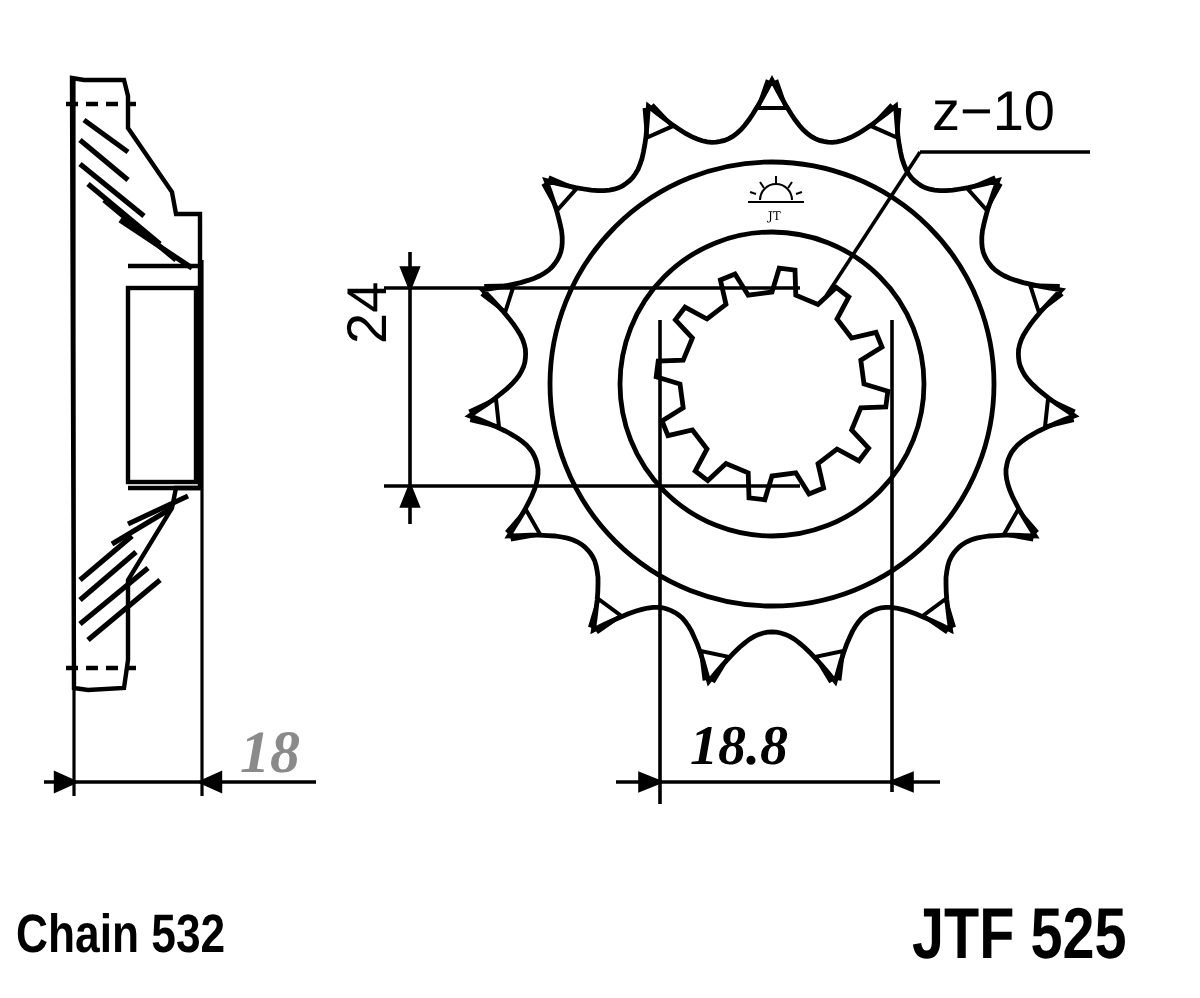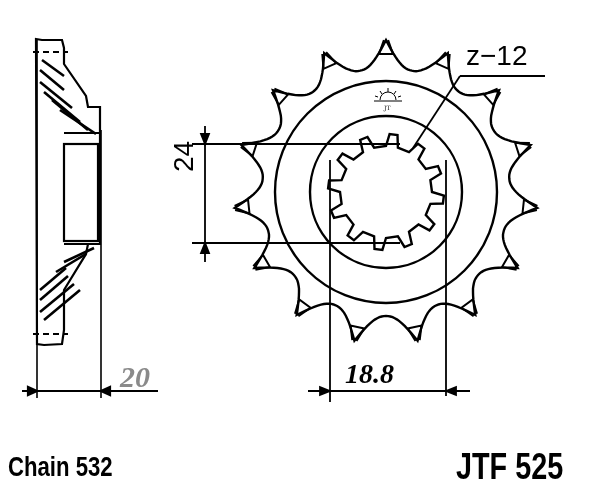--- a/index.html
+++ b/index.html
@@ -97,18 +97,18 @@
     <line x1="374" y1="101" x2="402" y2="101"></line>
     <line x1="388" y1="88" x2="388" y2="92"></line>
     <line x1="380" y1="91" x2="382" y2="94"></line>
     <line x1="396" y1="91" x2="394" y2="94"></line>
     <line x1="375" y1="96" x2="378" y2="97"></line>
     <line x1="401" y1="96" x2="398" y2="97"></line>
     <text x="384" y="110" font-size="6" fill="#000" stroke="none" font-family="DejaVu Serif, serif">JT</text>
   </g>
 </svg>
 
-<div class="lbl z">z−12</div>
+<div class="lbl z">z−10</div>
 <div class="lbl dim d24">24</div>
 <div class="lbl dim d285">18.8</div>
-<div class="lbl dim d19">20</div>
+<div class="lbl dim d19">18</div>
 <div class="lbl chain">Chain 532</div>
 <div class="lbl part">JTF 525</div>
 
 </body></html>

